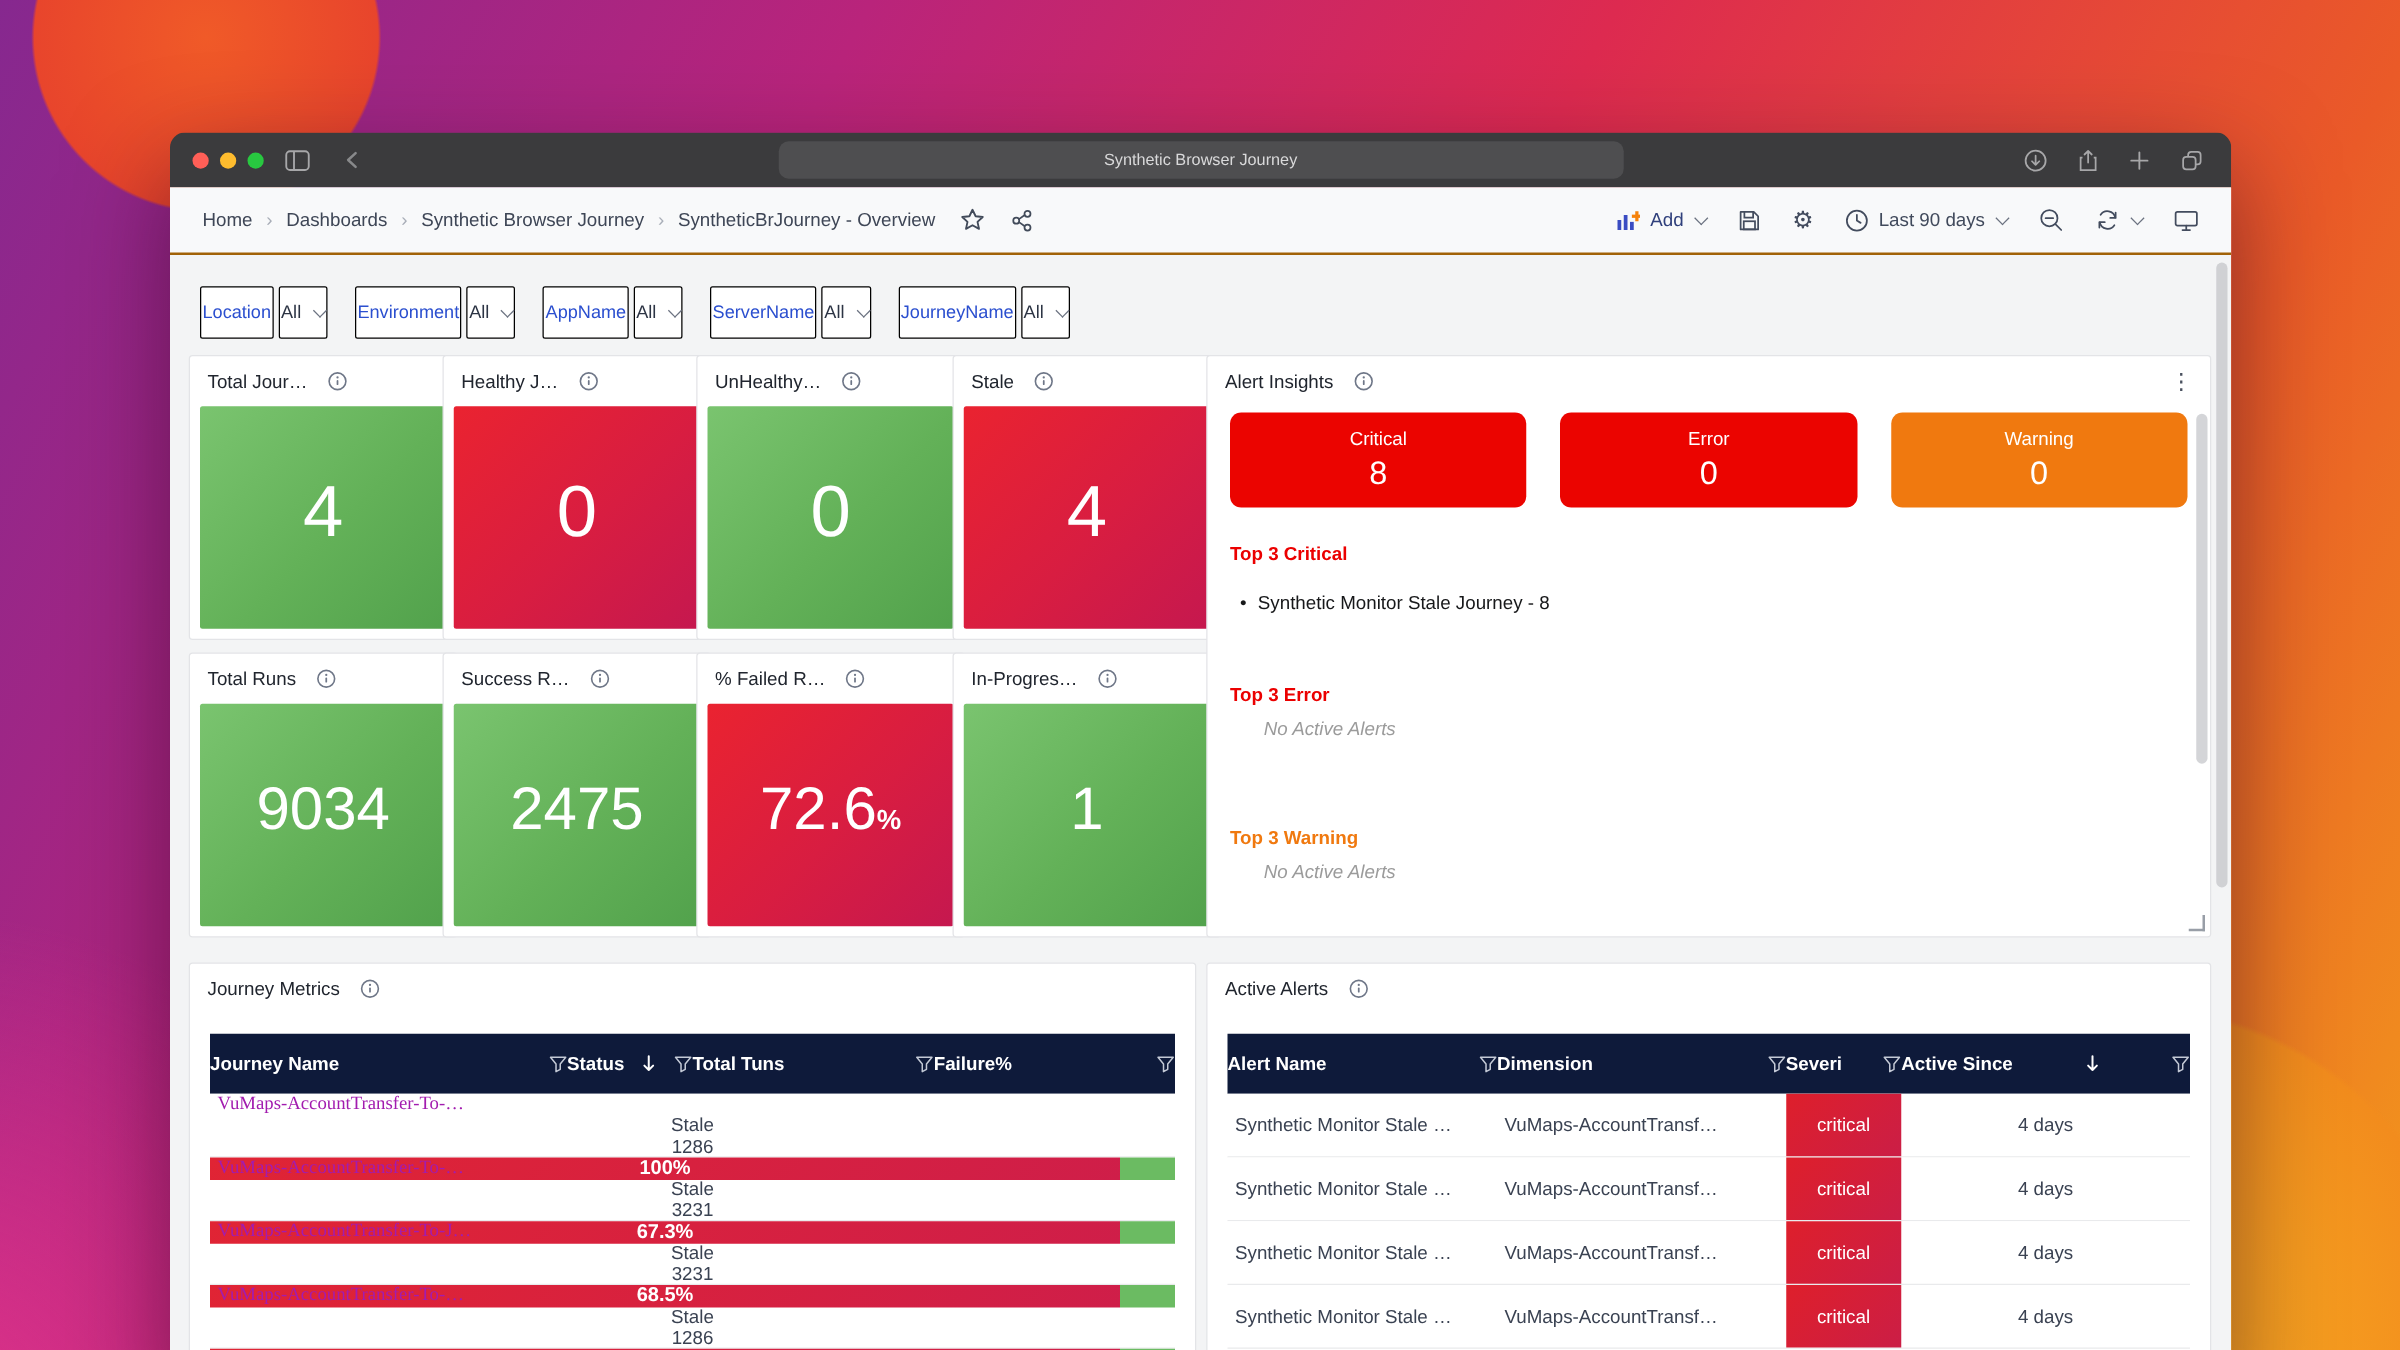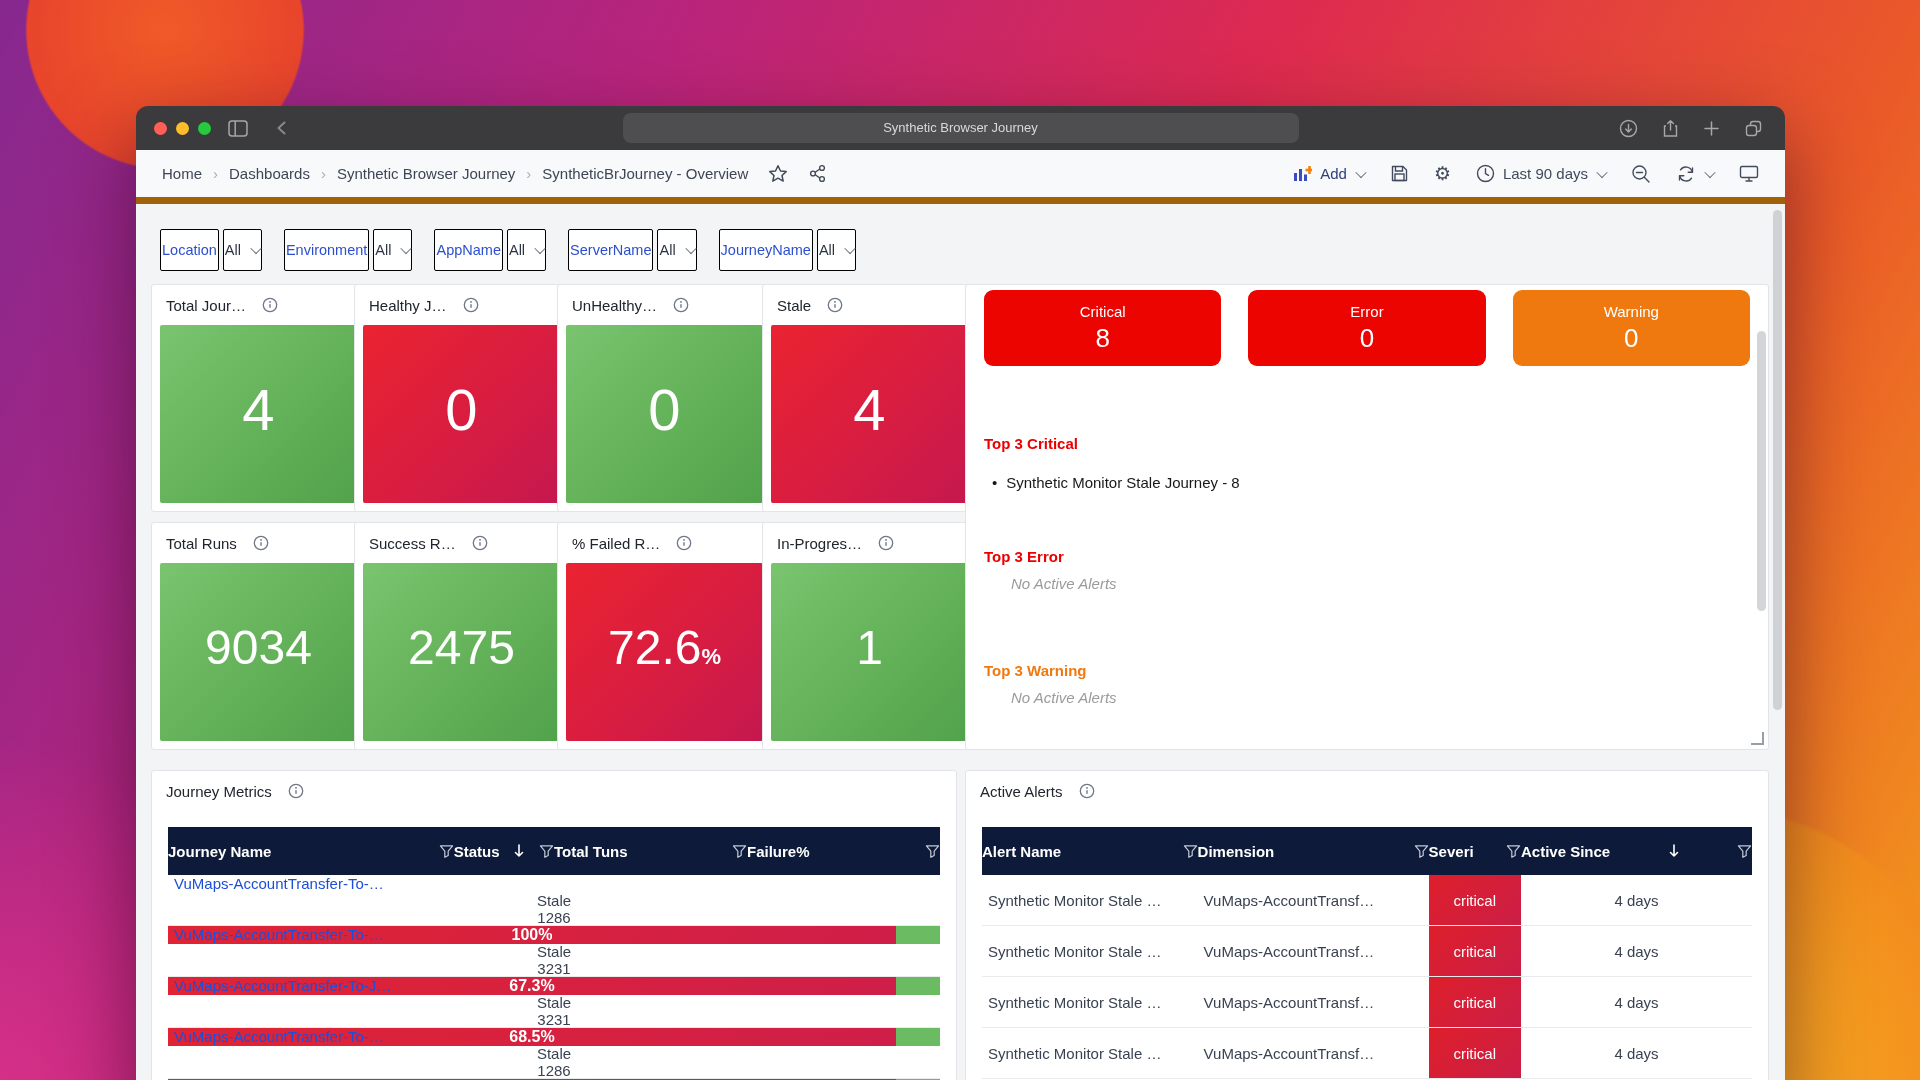--- a/index.html
+++ b/index.html
@@ -19,21 +19,21 @@
   .light{width:13px;height:13px;border-radius:50%;}
   .l-red{background:#ff5f57}.l-yellow{background:#febc2e}.l-green{background:#28c840}
   .chrome-ico{color:#a7a7a9;display:flex;align-items:center;}
   .sidebar-btn{position:absolute;left:92px;}
   .back-btn{position:absolute;left:138px;}
   .addressbar{margin:0 auto;width:676px;height:30px;background:#4e4e50;border-radius:8px;
     color:#d9d9da;font-size:13px;line-height:30px;text-align:center;}
   .chrome-right{position:absolute;right:22px;display:flex;gap:24px;align-items:center;}
   
   .dash{position:absolute;top:44px;left:0;right:0;bottom:0;background:#f3f4f5;}
-  .navrow{height:54px;background:#f8f9fa;border-bottom:7px solid #a16207;
+  .navrow{height:54px;background:#f8f9fa;border-bottom:2px solid #a16207;
     display:flex;align-items:center;padding:0 26px;box-sizing:border-box;}
   .crumbs{display:flex;align-items:center;gap:11px;font-size:15px;color:#3e4656;}
   .crumb-sep{color:#a9aeb8;}
   .crumb-actions{display:flex;align-items:center;gap:20px;margin-left:20px;color:#434c5e;}
   .toolbar{margin-left:auto;display:flex;align-items:center;gap:25px;color:#414a5c;font-size:15px;}
   .tb-group{display:flex;align-items:center;gap:8px;}
   .add-label{color:#30407c;font-weight:500;}
   .caret{display:inline-block;width:7px;height:7px;border-right:1.7px solid #6b7280;
     border-bottom:1.7px solid #6b7280;transform:rotate(45deg) translate(-1px,-1px);margin-left:2px;}
   .gear-glyph{font-size:19px;line-height:1;color:#434c5e;}
@@ -83,21 +83,21 @@
   .p-active{left:829px;top:620px;width:804px;height:480px;}
   .tbl{position:absolute;left:16px;right:16px;top:56px;}
   .thead{display:grid;height:48px;background:#0e1a3a;color:#fff;align-items:center;
     font-weight:600;font-size:15px;}
   .jgrid{grid-template-columns:37% 13% 25% 25%;}
   .agrid{grid-template-columns:28% 30% 12% 30%;}
   .th{display:flex;justify-content:space-between;align-items:center;gap:8px;}
   .trow{display:grid;height:50px;background:#fff;border-bottom:1px solid #e9eaec;align-items:stretch;}
   .td{display:flex;align-items:center;justify-content:center;font-size:15px;color:#3a4252;}
   .td.left{justify-content:flex-start;padding-left:6px;}
-  .jname{color:#1d4ed8;font-weight:500;}
+  .jname{color:#a21caf;font-weight:500;font-family:Liberation Serif, serif;}
   .failcell{display:flex;height:100%;}
   .fail-red{flex:1;display:flex;align-items:center;justify-content:center;color:#fff;font-weight:700;
     background:linear-gradient(135deg,#e02434,#cf1e49);}
   .fail-green{width:44px;background:#6bbb62;}
   .sevcell{height:100%;display:flex;align-items:center;justify-content:center;color:#fff;
     background:linear-gradient(135deg,#de1f2b,#cb1e46);font-size:15px;}
   
   .page-scroll{position:absolute;right:3px;top:60px;width:9px;height:500px;background:#d0d1d4;border-radius:5px;}
   svg{display:block;}
 </style>
@@ -398,20 +398,31 @@
             </svg>
           </span>
         </div>
       <div class="stat-body grad-g mid">
           <span class="val">1</span>
           <span class="unit"></span>
         </div>
     </div>
 
     <div class="panel p-alerts">
+      <div class="p-head ai-head">
+          <span>Alert Insights</span>
+        <span>
+            <svg width="16" height="16" viewBox="0 0 16 16">
+              <circle cx="8" cy="8" r="6.7" fill="none" stroke="#6f7788" stroke-width="1.3"></circle>
+              <rect x="7.3" y="7" width="1.4" height="4" rx="0.7" fill="#6f7788"></rect>
+              <circle cx="8" cy="4.9" r="0.9" fill="#6f7788"></circle>
+            </svg>
+          </span>
+        <span class="ai-kebab kebab-glyph">⋮</span>
+      </div>
       <div class="ai-btns">
         <div class="ai-btn bg-crit">
           <span class="lbl">Critical</span>
           <span class="num">8</span>
         </div>
         <div class="ai-btn bg-crit">
           <span class="lbl">Error</span>
           <span class="num">0</span>
         </div>
         <div class="ai-btn bg-warn">

